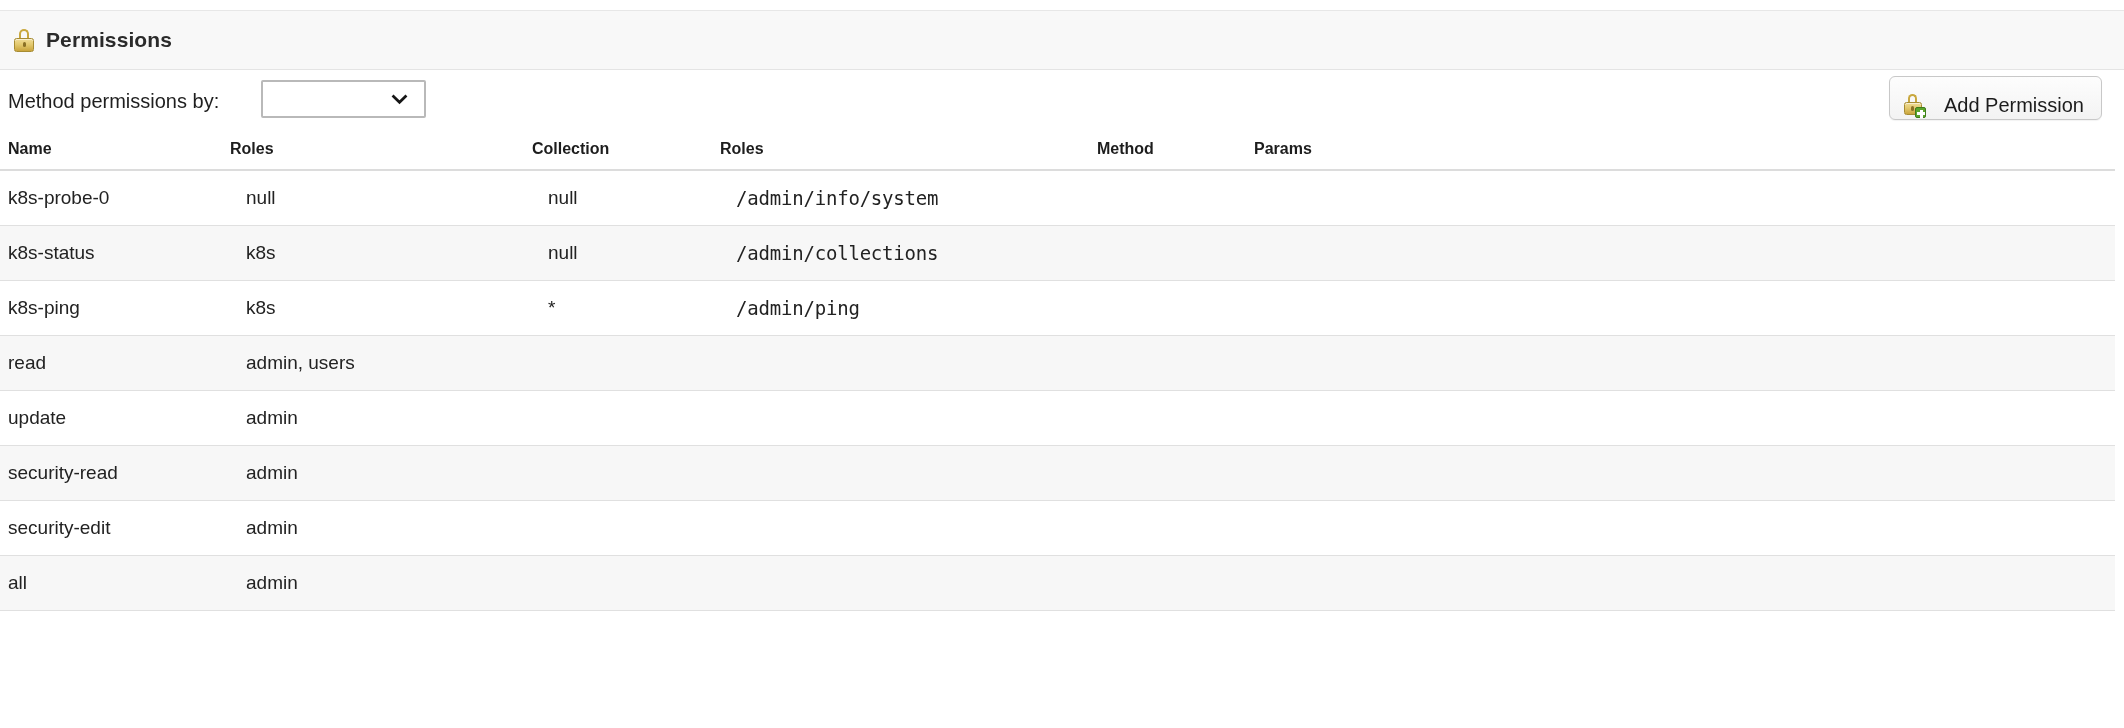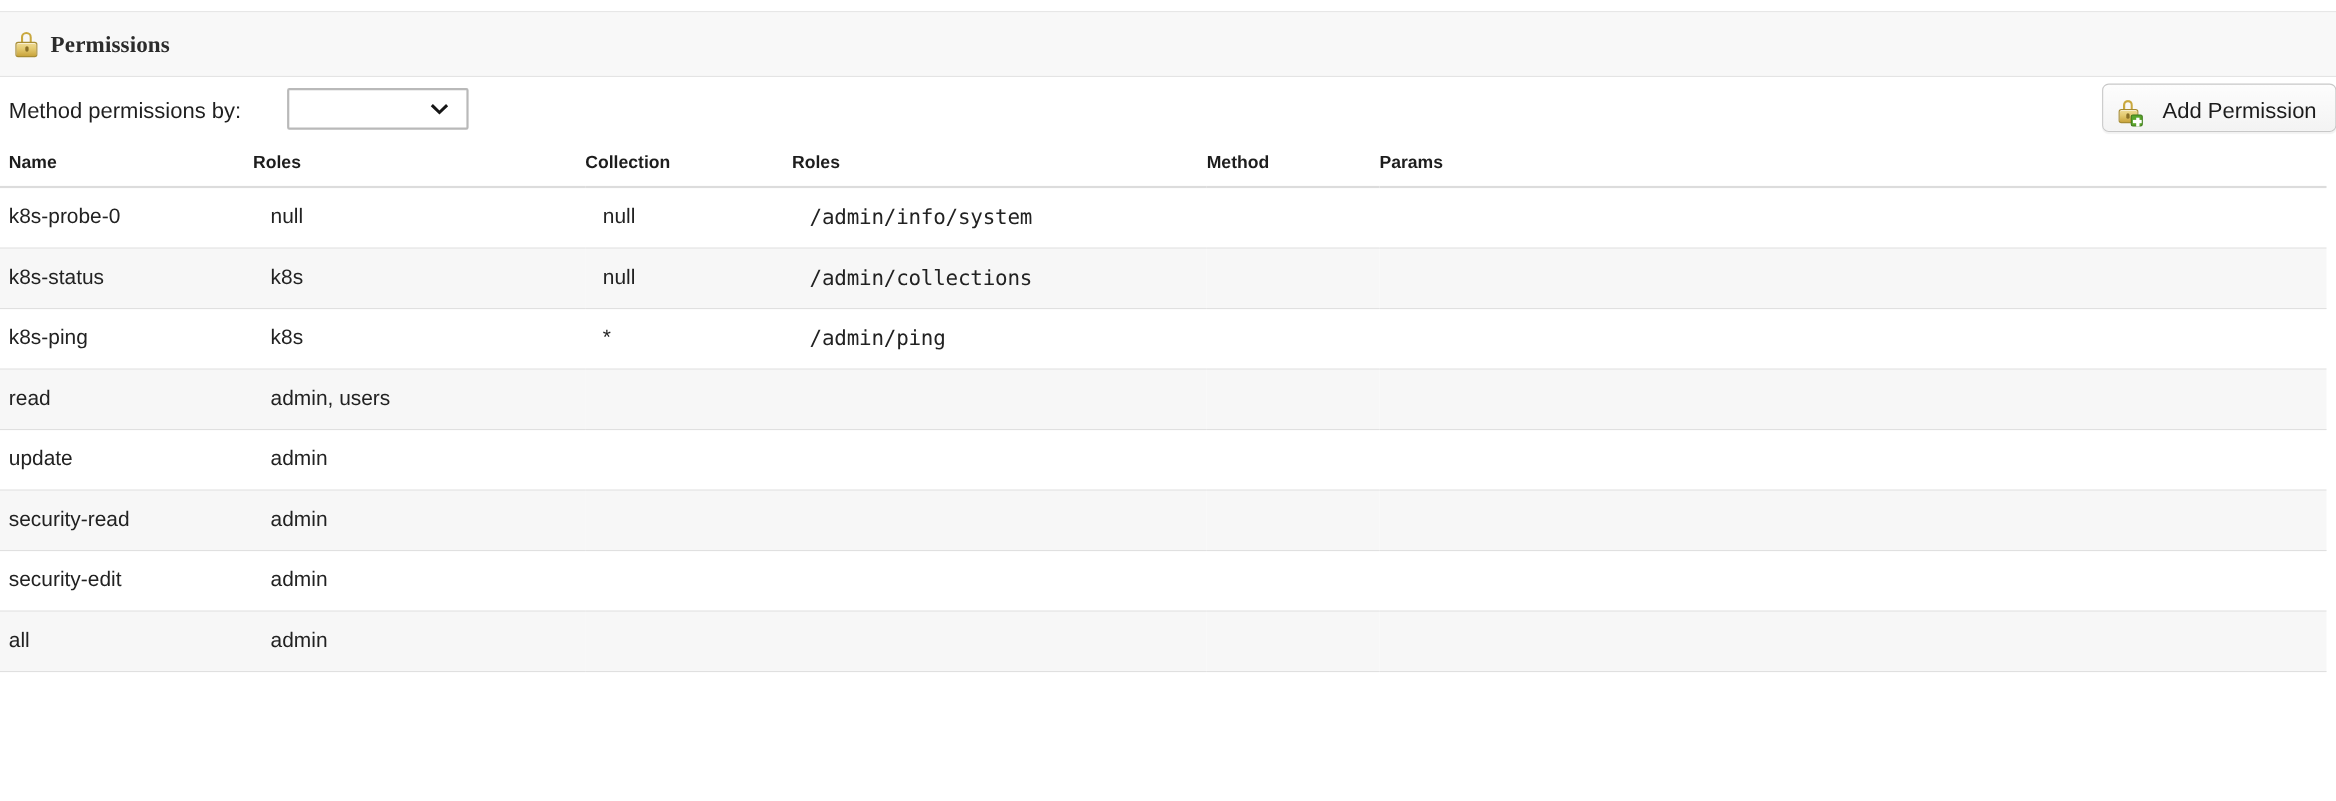--- a/index.html
+++ b/index.html
@@ -23,21 +23,20 @@
     border-bottom: 1px solid #e4e4e4;
     display: flex;
     align-items: center;
     padding-left: 14px;
   }
   .panel-header-title {
     font-size: 21px;
     font-weight: bold;
     color: #2b2b2b;
     letter-spacing: .1px;
-    font-family: Liberation Serif, serif;
   }
 
   
   .lock {
     position: relative;
     width: 20px; height: 23px;
     margin-right: 12px;
     flex: none;
     display: inline-block;
   }
@@ -118,26 +117,26 @@
   }
   .select-chevron {
     position: absolute;
     left: 391px; top: 13px;
     width: 17px; height: 17px;
     pointer-events: none;
   }
 
   .add-permission-btn {
     position: absolute;
-    right: 0; top: -2px;
+    right: 22px; top: -2px;
     height: 44px;
     display: flex;
-    align-items: center;
+    align-items: flex-start;
     gap: 10px;
-    padding: 7px 17px 0 14px;
+    padding: 17px 17px 0 14px;
     background: linear-gradient(180deg,#fdfdfd 0%, #f3f3f3 100%);
     border: 1px solid #c8c8c8;
     border-radius: 6px;
     box-shadow: 0 1px 1px rgba(0,0,0,.05);
     cursor: pointer;
     font-family: "Liberation Sans", sans-serif;
     font-size: 20px;
     color: #1c1c1c;
     white-space: nowrap;
   }

